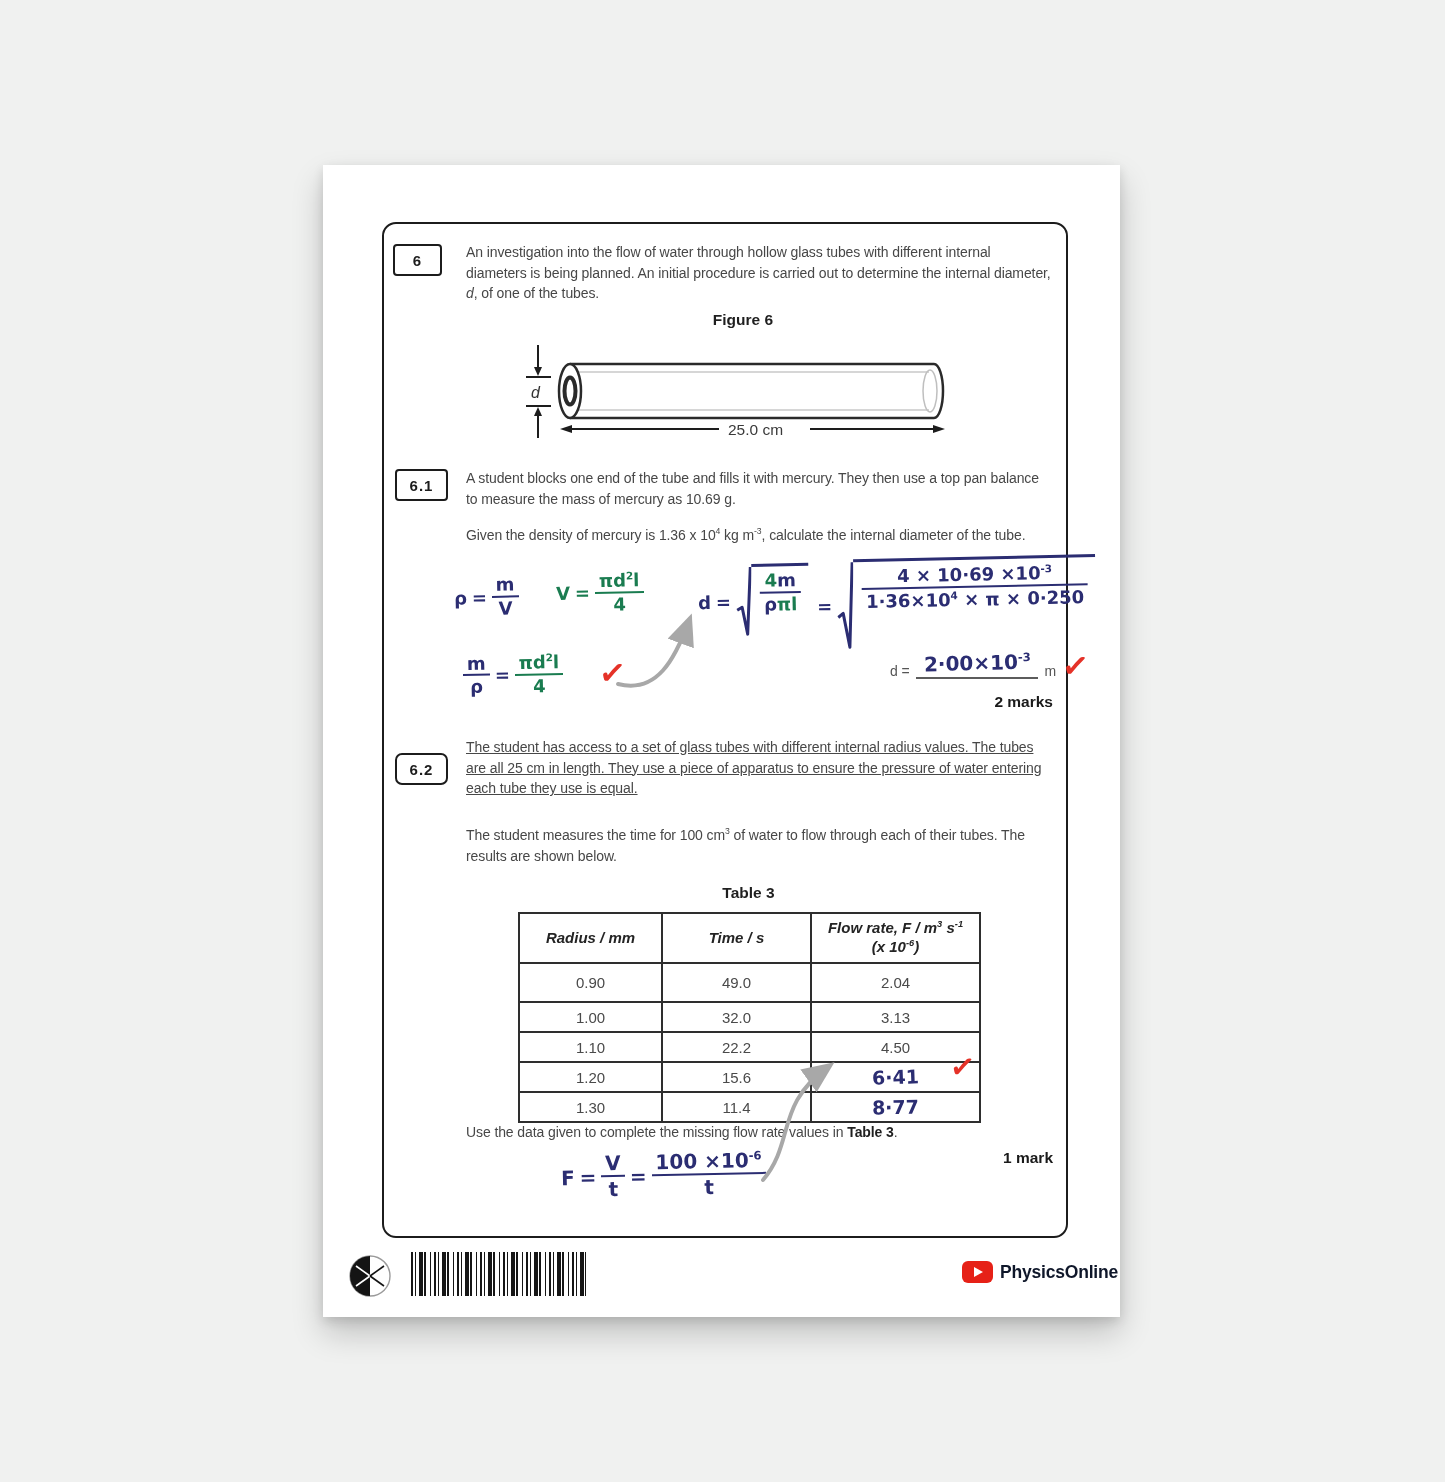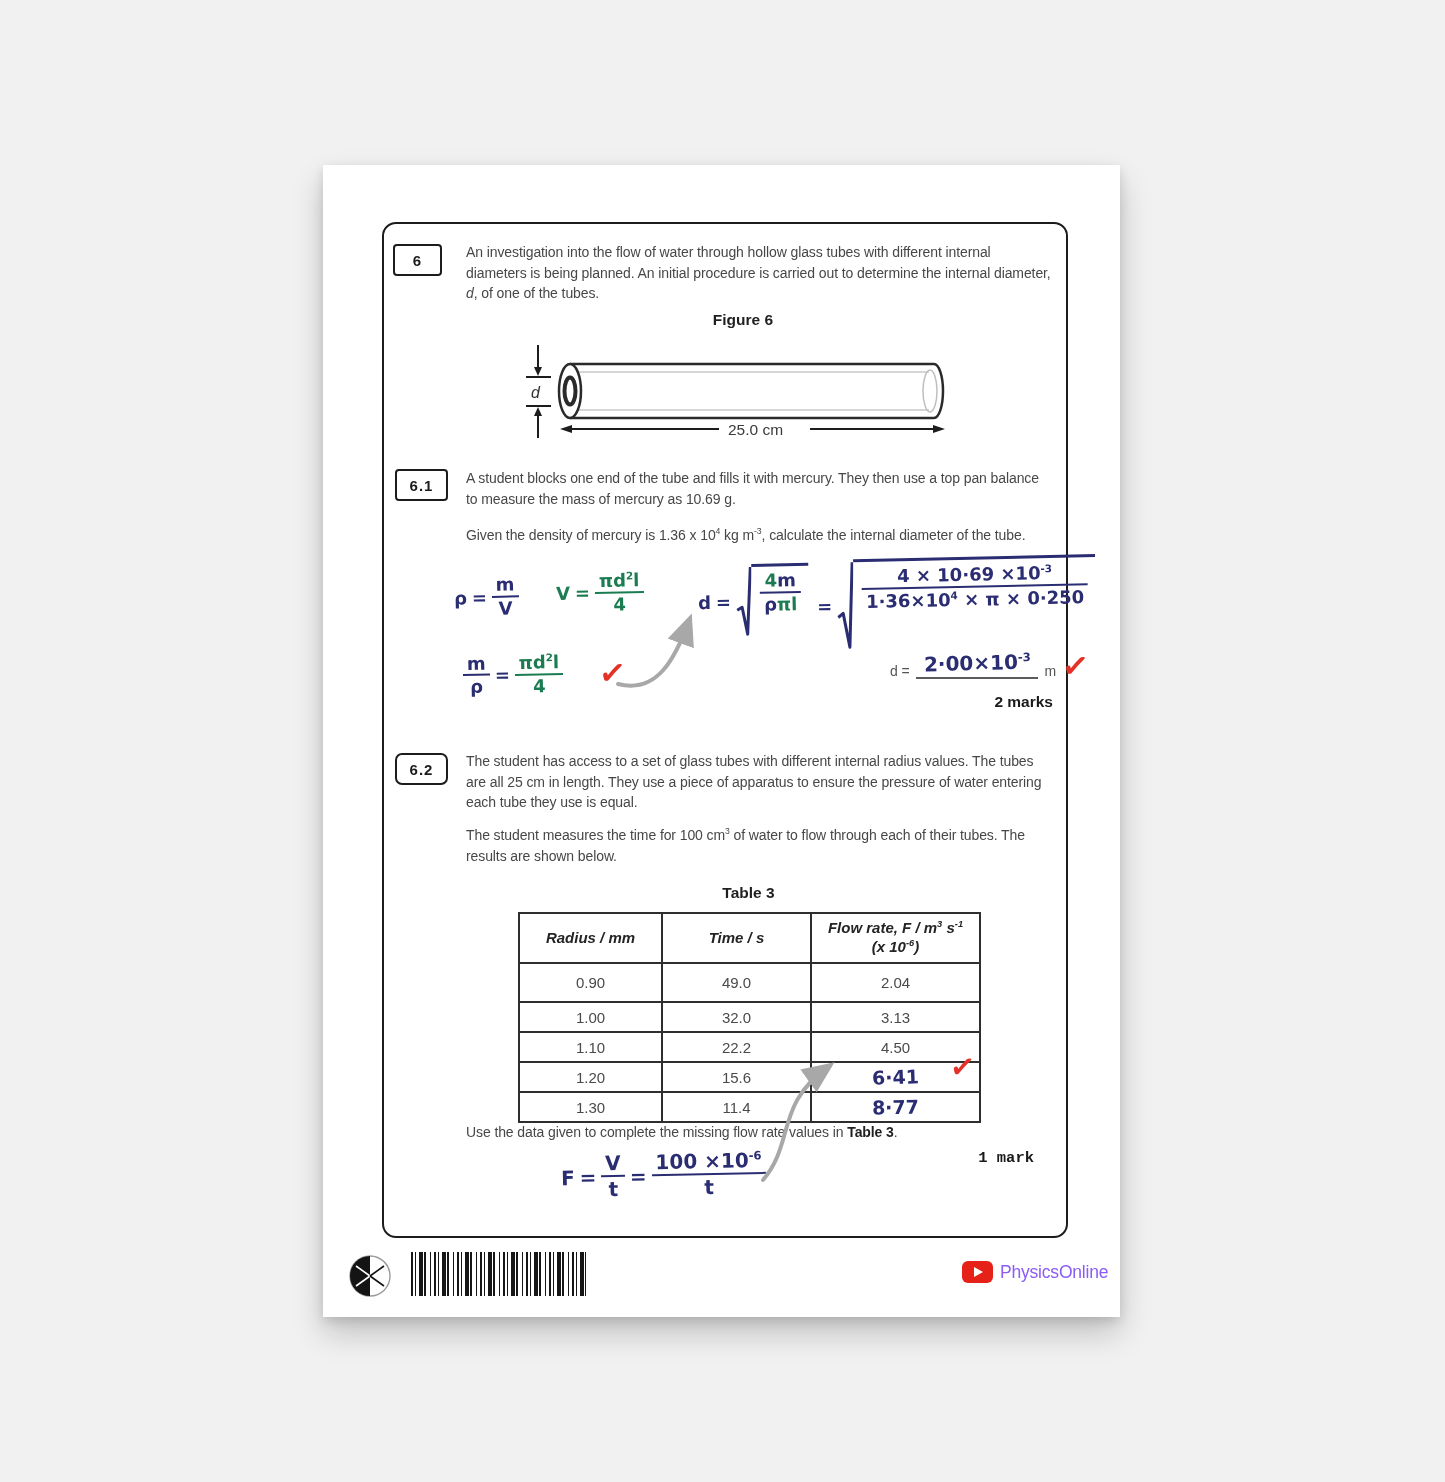--- a/index.html
+++ b/index.html
@@ -57,21 +57,21 @@
   table.t3 th{font-style:italic;font-weight:700;color:#242424;line-height:1.25;}
   .hwcell{font-family:"DejaVu Sans",sans-serif;font-weight:700;font-size:19px;color:#2b2d72;}
 
   .barcode{
     background:repeating-linear-gradient(90deg,
       #161616 0 2px,#fff 2px 4px,#161616 4px 5px,#fff 5px 8px,
       #161616 8px 12px,#fff 12px 13px,#161616 13px 15px,#fff 15px 19px,
       #161616 19px 20px,#fff 20px 23px);
   }
   .ytrow{display:flex;align-items:center;gap:7px;}
-  .ytbrand{font-weight:400;font-size:17.5px;color:#8b5cf6;letter-spacing:-0.2px;}
+  .ytbrand{font-weight:700;font-size:17.5px;color:#0f172a;letter-spacing:-0.2px;}
   svg{display:block;}
 </style>
 </head>
 <body>
 
 <div class="page">
 
   <div class="abs qborder"></div>
 
   <div class="abs qnumbox" style="left:70px;top:79px;width:45px;height:28px;">
@@ -171,21 +171,21 @@
     <span class="ptext ital" style="color:#555;font-size:14px;line-height:16px;">d =</span>
     <span style="border-bottom:2px solid #5c5c5c;padding:0 8px 2px;min-width:100px;text-align:center;"><span class="hw navy" style="font-size:20px;display:inline-block;transform:rotate(-1.5deg);"><span>2·00×10</span><sup class="hs">-3</sup></span></span>
     <span class="ptext" style="color:#555;font-size:14px;line-height:16px;">m</span>
     <span class="check" style="font-size:32px;margin-bottom:-6px;">✓</span>
   </div>
   <div class="abs marks" style="left:600px;top:528px;width:130px;">2 marks</div>
 
   <div class="abs qnumbox" style="left:72px;top:588px;width:49px;height:28px;border-radius:7px;">
     <span>6.2</span>
   </div>
-  <div class="abs ptext" style="left:143px;top:586px;width:588px;">The student has access to a set of glass tubes with different internal radius values. The tubes are all 25 cm in length. They use a piece of apparatus to ensure the pressure of water entering each tube they use is equal.</div>
+  <div class="abs ptext" style="left:143px;top:572px;width:588px;text-decoration:underline;">The student has access to a set of glass tubes with different internal radius values. The tubes are all 25 cm in length. They use a piece of apparatus to ensure the pressure of water entering each tube they use is equal.</div>
   <div class="abs ptext" style="left:143px;top:660px;width:560px;"><span>The student measures the time for 100 cm</span><sup class="ps">3</sup><span> of water to flow through each of their tubes. The results are shown below.</span></div>
 
   <div class="abs btitle" style="left:195px;top:719px;width:461px;">Table 3</div>
 
   <table class="t3 abs" style="left:195px;top:747px;width:461px;">
     <colgroup>
         <col style="width:143px;">
         <col style="width:149px;">
         <col style="width:169px;">
       </colgroup>
@@ -218,21 +218,21 @@
     <tr style="height:30px;">
       <td>1.30</td>
       <td>11.4</td>
       <td><span class="hwcell" style="display:inline-block;transform:rotate(-1deg);">8·77</span></td>
     </tr>
   </tbody>
     </table>
   <div class="abs check" style="left:627px;top:884px;font-size:30px;">✓</div>
 
   <div class="abs ptext" style="left:143px;top:957px;width:600px;"><span>Use the data given to complete the missing flow rate values in </span><span class="bold">Table 3</span><span>.</span></div>
-  <div class="abs marks" style="left:581px;top:984px;width:130px;font-family:Liberation Mono, monospace;">1 mark</div>
+  <div class="abs marks" style="left:600px;top:984px;width:130px;">1 mark</div>
 
   <div class="abs hw hwline navy" style="left:238px;top:986px;font-size:20px;">
     <span>F</span>
     <span>=</span>
     <span class="frac navy">
         <span class="num">V</span>
         <span class="den">t</span>
       </span>
     <span>=</span>
     <span class="frac navy">

